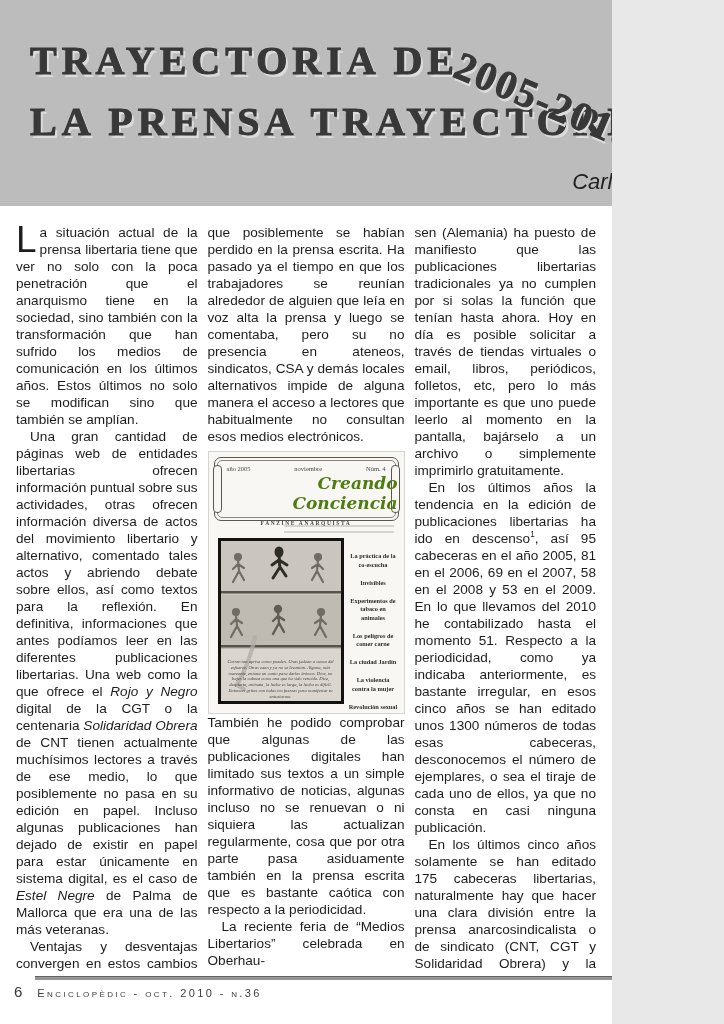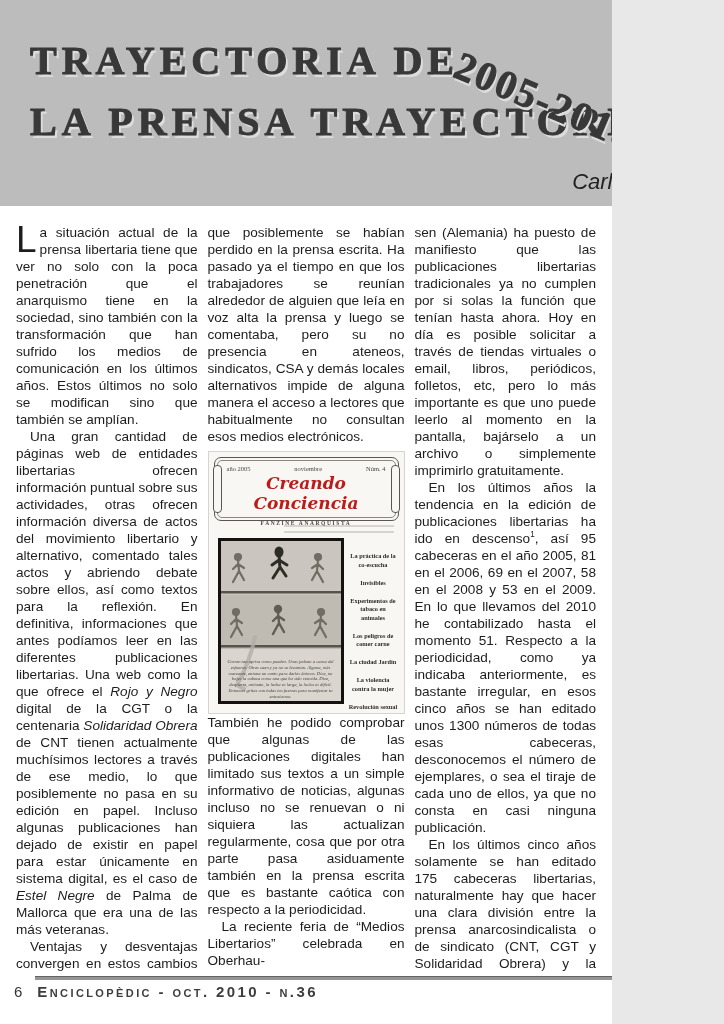--- a/index.html
+++ b/index.html
@@ -28,42 +28,42 @@
   .cover{width:197px;height:263px;margin:0 auto;background:#f8f7f4;border:1px solid #d6d4d0;
         position:relative;box-sizing:border-box;}
   .frame{position:relative;margin:5px 5px 0;height:64px;border:1px solid #5a5750;border-radius:7px;
         box-sizing:border-box;background:#f8f7f4;}
   .frame::after{content:"";position:absolute;inset:2px;border:1px solid #8a867e;border-radius:5px;pointer-events:none;}
   .scroll{position:absolute;width:7px;height:46px;top:7px;border:1px solid #5a5750;border-radius:4px;
         background:#f8f7f4;z-index:2;}
   .scroll.l{left:-2px;} .scroll.r{right:-2px;}
   .meta{position:absolute;top:2px;left:12px;right:12px;display:flex;justify-content:space-between;
         font-family:"Liberation Serif",serif;font-size:6.5px;color:#4a4741;z-index:3;}
-  .cover-title{margin-top:15px;text-align:center;font-family:"DejaVu Serif",serif;font-style:italic;
-        font-weight:700;font-size:17px;line-height:20px;color:#b91c1c;position:relative;z-index:3;}
+  .cover-title{margin-top:15px;text-align:right;font-family:"DejaVu Serif",serif;font-style:italic;
+        font-weight:700;font-size:17px;line-height:20px;color:#4d7c0f;position:relative;z-index:3;}
   .cover-subtitle{text-align:center;font-family:"Liberation Serif",serif;font-weight:700;font-size:5.5px;
         letter-spacing:1.6px;color:#4a4741;margin-top:2px;position:relative;z-index:3;}
   .faint{height:11px;margin:4px 10px 0 auto;width:56%;
         background:repeating-linear-gradient(to bottom,rgba(90,88,82,0.22) 0 2px,transparent 2px 6px);}
   .cover-body{display:flex;gap:5px;margin:2px 6px 0 9px;}
   .photo{position:relative;flex:none;width:126px;height:166px;border:3px solid #131210;
         box-sizing:border-box;background:#c9c5be;overflow:hidden;}
   .photo svg{position:absolute;inset:0;width:100%;height:100%;display:block;}
   .photo-cap{position:absolute;left:3px;right:3px;top:118px;text-align:center;
         font-family:"Liberation Serif",serif;font-style:italic;font-size:4.6px;line-height:5.8px;color:#44423c;}
   .topics{flex:1;padding-top:14px;}
   .topic{font-family:"Liberation Serif",serif;font-weight:700;font-size:6.3px;line-height:1.35;
         text-align:center;color:#2e2c28;margin-bottom:9.5px;}
   .fig-cap{text-align:center;font-family:"DejaVu Sans Mono",monospace;font-style:italic;font-size:11px;
         letter-spacing:1px;color:#2b2b2b;margin:12px 0 8px;}
   
   .rule{position:absolute;left:35px;width:656px;top:976px;height:3px;background:#959595;border-top:1px solid #636363;}
   .footer-row{position:absolute;left:14px;top:983px;display:flex;align-items:baseline;gap:15px;}
   .pagenum{font-size:15px;color:#333;}
-  .journal{font-size:15px;font-variant:small-caps;letter-spacing:2.4px;color:#3d3d3d;font-weight:bold;}
+  .journal{font-size:11px;font-variant:small-caps;letter-spacing:2.4px;color:#3d3d3d;}
 </style>
 </head>
 <body>
 
 <div class="page">
 
   <header class="masthead">
     <div class="title">
       <div class="title-line">TRAYECTORIA DE</div>
       <div class="title-line">LA PRENSA TRAYECTORIA</div>

